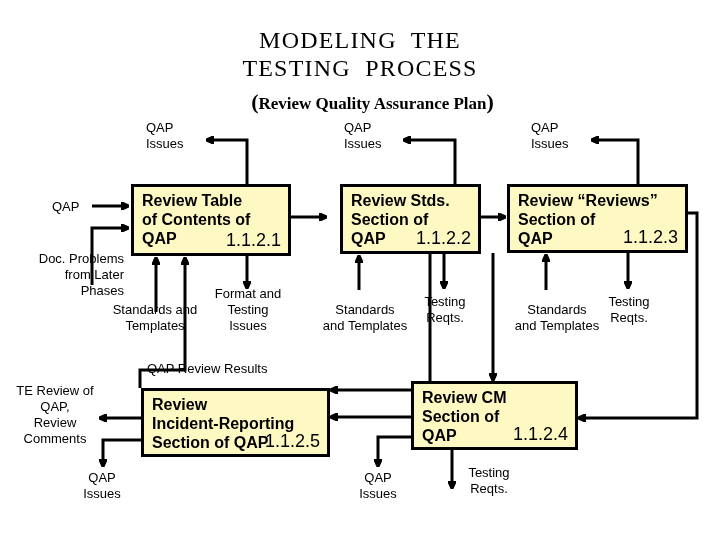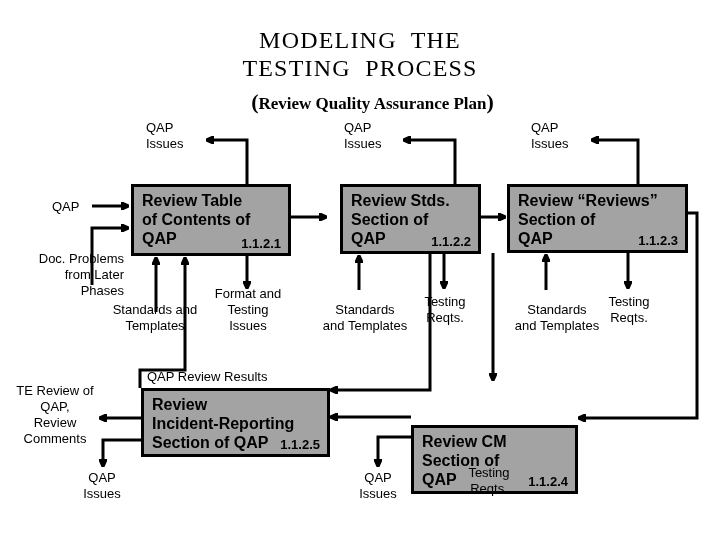--- a/index.html
+++ b/index.html
@@ -43,42 +43,42 @@
   }
   .subtitle .paren {
     font-size: 22px;
   }
 
   
   .box {
     position: absolute;
     box-sizing: border-box;
     border: 3px solid #000;
-    background: #a3a3a3;
+    background: #fef9c3;
     z-index: 5;
   }
   .box-title {
     position: absolute;
     left: 8px;
     top: 4px;
     right: 4px;
     font-family: "Liberation Sans", sans-serif;
     font-weight: bold;
     font-size: 16px;
     line-height: 19px;
     color: #000;
     white-space: pre-line;
   }
   .box-num {
     position: absolute;
     right: 7px;
     bottom: 2px;
     font-family: "Liberation Sans", sans-serif;
-    font-weight: bold;
-    font-size: 13px;
+    font-weight: normal;
+    font-size: 18px;
     color: #000;
   }
 
   
   .lbl {
     position: absolute;
     font-family: "Liberation Sans", sans-serif;
     font-size: 13px;
     line-height: 16px;
     color: #000;
@@ -177,21 +177,21 @@
     <div class="box-num">1.1.2.2</div>
   </div>
 
   <div class="box" style="left:507px; top:184px; width:181px; height:69px;">
     <div class="box-title">Review “Reviews”
 Section of
 QAP</div>
     <div class="box-num">1.1.2.3</div>
   </div>
 
-  <div class="box" style="left:411px; top:381px; width:167px; height:69px;margin-top:44px;">
+  <div class="box" style="left:411px; top:381px; width:167px; height:69px;">
     <div class="box-title">Review CM
 Section of
 QAP</div>
     <div class="box-num">1.1.2.4</div>
   </div>
 
   <div class="box" style="left:141px; top:388px; width:189px; height:69px;">
     <div class="box-title">Review
 Incident-Reporting
 Section of QAP</div>
@@ -225,21 +225,21 @@
 
   <div class="lbl ctr" style="left:416px; top:294px; width:58px;">Testing
 Reqts.</div>
 
   <div class="lbl ctr" style="left:501px; top:302px; width:112px;">Standards
 and Templates</div>
 
   <div class="lbl ctr" style="left:600px; top:294px; width:58px;">Testing
 Reqts.</div>
 
-  <div class="lbl" style="left:147px; top:369px;">QAP Review Results</div>
+  <div class="lbl" style="left:147px; top:361px;">QAP Review Results</div>
 
   <div class="lbl ctr" style="left:9px; top:383px; width:92px;">TE Review of
 QAP,
 Review
 Comments</div>
 
   <div class="lbl ctr" style="left:66px; top:470px; width:72px;">QAP
 Issues</div>
 
   <div class="lbl ctr" style="left:342px; top:470px; width:72px;">QAP

